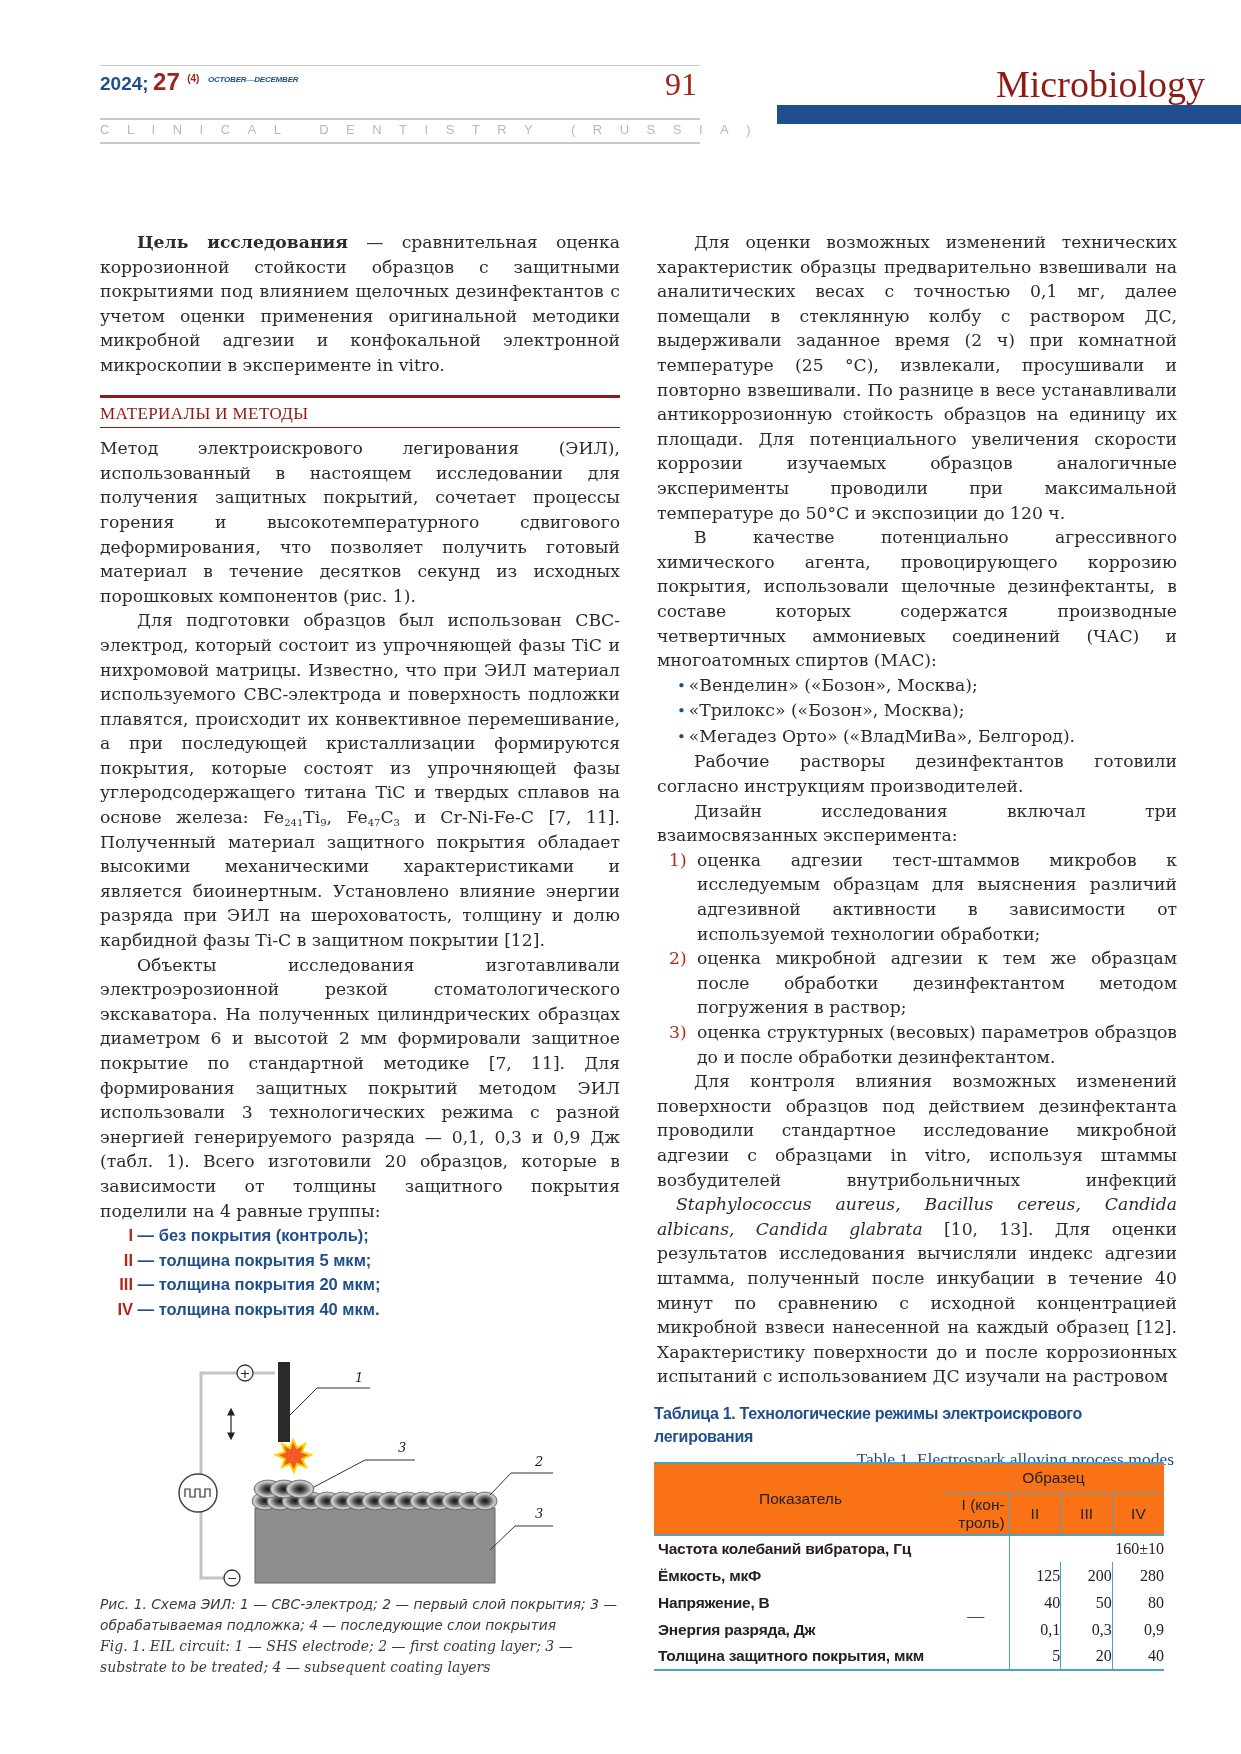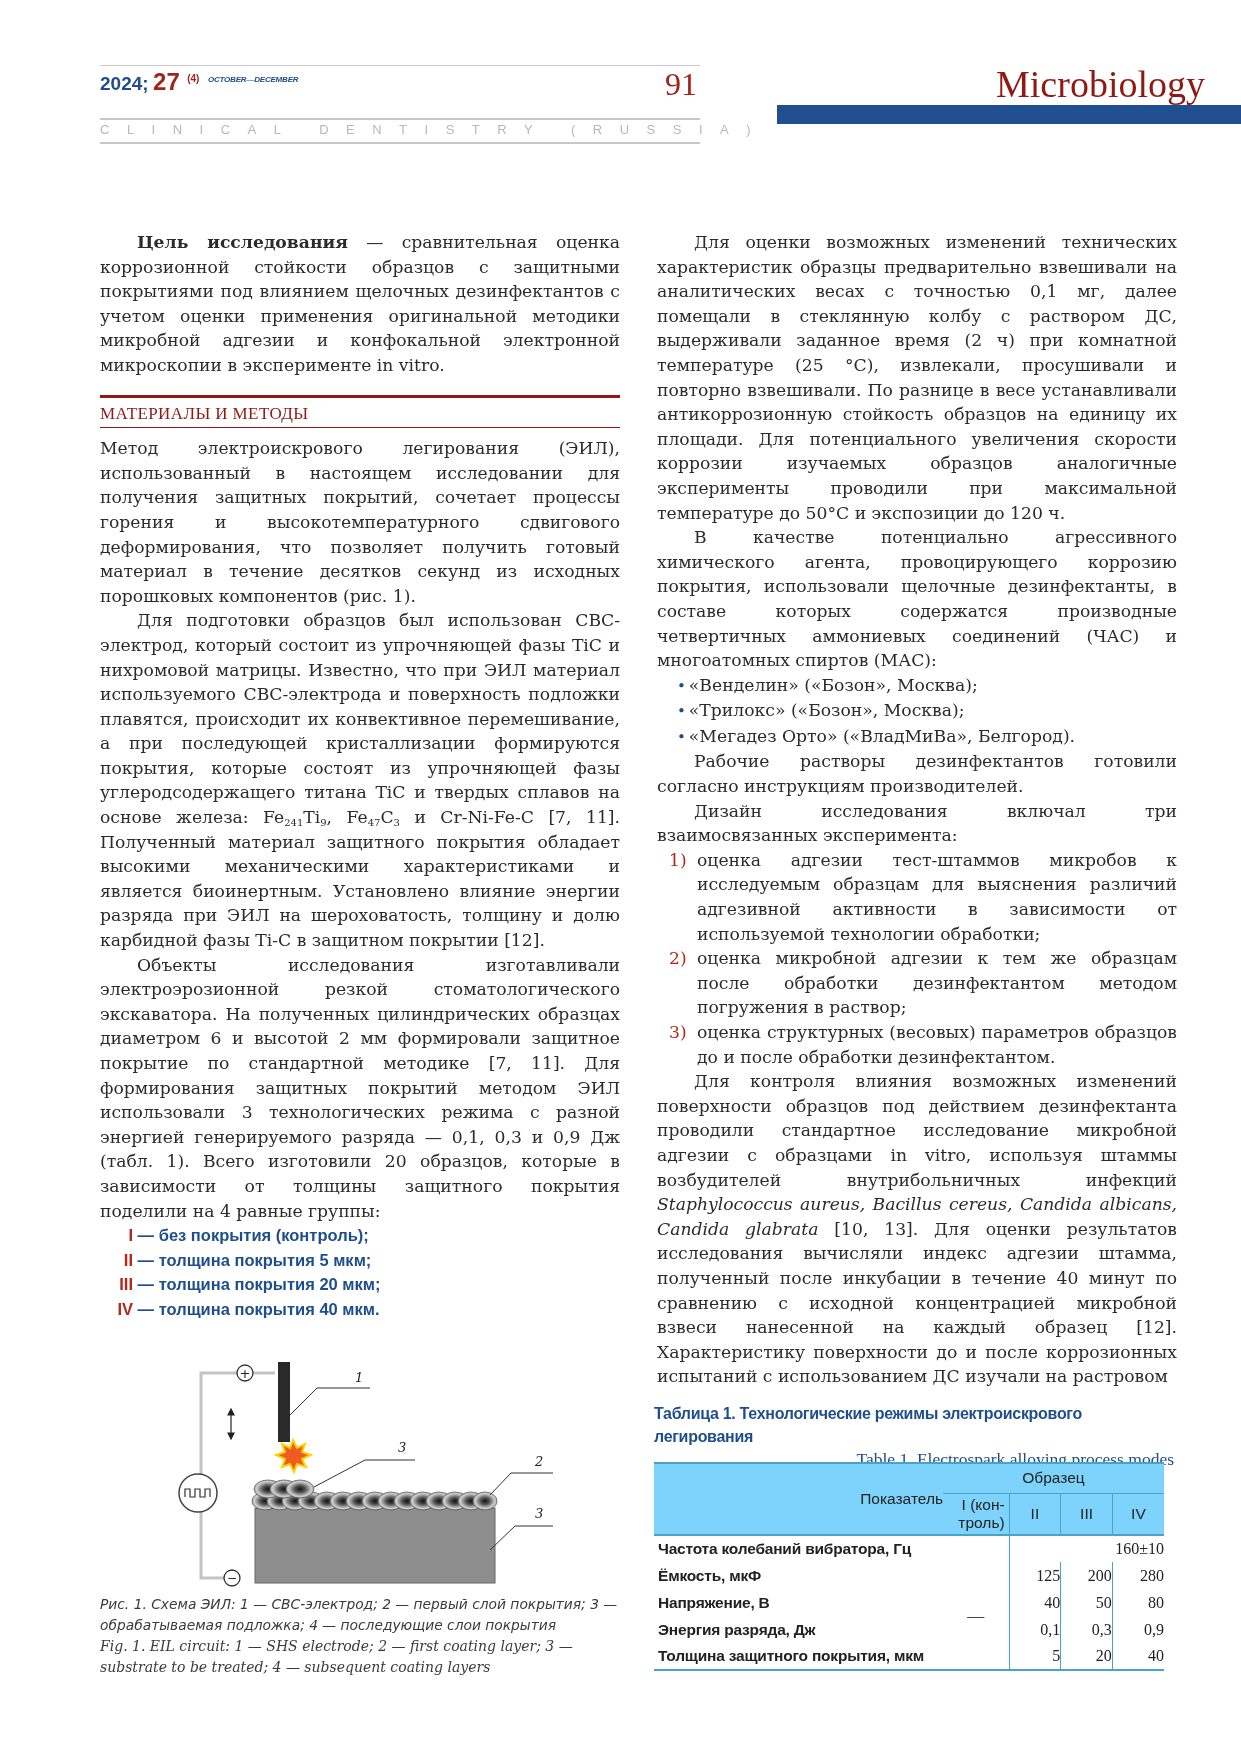--- a/index.html
+++ b/index.html
@@ -20,21 +20,21 @@
   .hdr-section { position: absolute; right: 36px; top: 62px; font-family: "Liberation Serif", serif; font-size: 38px; color: #8f1a14; z-index: 2; }
   .hdr-bar { position: absolute; left: 777px; top: 105px; width: 464px; height: 19px; background: #1f4f8f; }
 
   
   .col { position: absolute; font-family: "DejaVu Serif", serif; font-size: 17.2px; line-height: 24.6px; text-align: justify; color: #2b2b2b; }
   .col-left { left: 100px; top: 230px; width: 520px; }
   .col-right { left: 657px; top: 230px; width: 520px; }
   .col p { margin: 0; }
   .indent { text-indent: 37px; }
   .b { font-weight: bold; }
-  .i { font-style: italic; }
+  .i { font-style: italic; margin-left: 19px; }
   sub { font-size: 10px; vertical-align: -3px; line-height: 0; }
 
   .sec-head { margin-top: 17px; border-top: 3px solid #8f1a14; border-bottom: 1.5px solid #8f1a14; padding: 4px 0 1px 0; font-family: "Liberation Serif", serif; font-size: 17px; color: #8f1a14; letter-spacing: 0.4px; margin-bottom: 8px; }
 
   .groups { font-family: "Liberation Sans", sans-serif; font-weight: bold; font-size: 16.5px; line-height: 24.6px; color: #1e4e8c; text-align: left; }
   .groups .num { color: #b5261b; display: inline-block; text-align: right; width: 33px; }
   .groups .dash { color: #1e4e8c; }
 
   .bullets { list-style: none; padding-left: 20px; }
   .bullets li::before { content: "•"; color: #1e4e8c; margin-right: 3px; font-size: 15px; }
@@ -45,24 +45,24 @@
   
   .figure { position: absolute; left: 175px; top: 1360px; width: 380px; height: 230px; }
   .caption { position: absolute; left: 100px; top: 1594px; width: 520px; font-family: "DejaVu Sans", sans-serif; font-style: italic; font-size: 13.8px; line-height: 21px; color: #3a3a3a; }
   .caption .en { font-family: "DejaVu Serif", serif; font-size: 14px; }
 
   
   .tbl-title { position: absolute; left: 654px; top: 1381px; width: 520px; }
   .tbl-title-ru { font-family: "Liberation Sans", sans-serif; font-weight: bold; font-size: 16px; line-height: 23px; color: #1e4e8c; letter-spacing: -0.3px; margin-top: 21px; }
   .tbl-title-en { font-family: "Liberation Serif", serif; font-size: 17.5px; line-height: 23px; color: #1e4e8c; text-align: right; }
   table.modes { position: absolute; left: 654px; top: 1462px; width: 510px; border-collapse: collapse; font-family: "Liberation Sans", sans-serif; font-size: 15.5px; color: #222; }
-  table.modes thead tr th { background: #7dd3fc; font-weight: normal; }
+  table.modes thead tr th { background: #f97316; font-weight: normal; }
   table.modes thead { border-top: 2px solid #4aa3c4; border-bottom: 2px solid #4aa3c4; }
   table.modes tbody { border-bottom: 2px solid #4aa3c4; }
-  .th-ind { text-align: right; padding-left: 4px; vertical-align: middle; width: 280px; height: 72px; }
+  .th-ind { text-align: center; padding-left: 4px; vertical-align: middle; width: 280px; height: 72px; }
   .th-group { height: 30px; border-bottom: 1px solid #4aa3c4; text-align: center; }
   .th-sub { text-align: center; height: 42px; line-height: 18px; }
   .bl { border-left: 1px solid #4aa3c4; }
   table.modes tbody td { height: 27px; }
   .td-label { font-weight: bold; text-align: left; padding-left: 4px; font-size: 15.5px; letter-spacing: -0.2px; }
   .td-num { font-family: "Liberation Serif", serif; font-size: 16px; text-align: right; }
   .td-ctrl { text-align: center; font-family: "Liberation Serif", serif; font-size: 17px; }
 </style>
 </head>
 <body>

